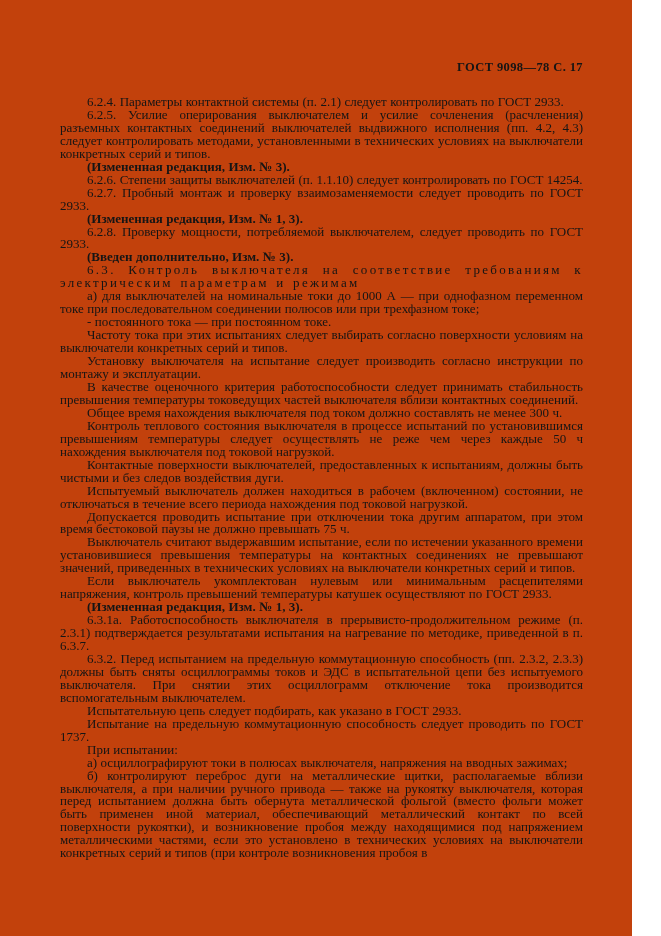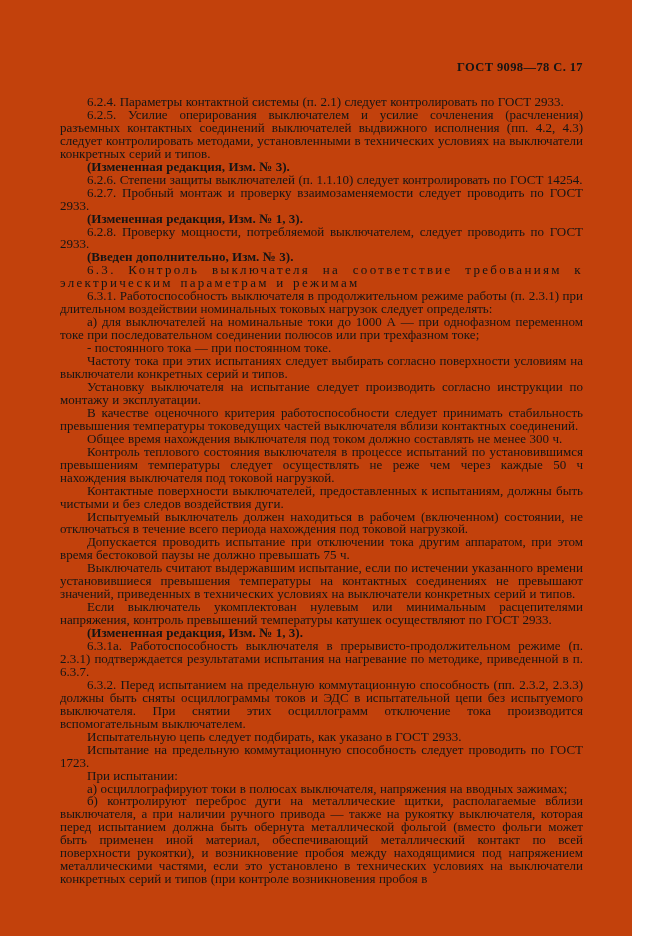--- a/index.html
+++ b/index.html
@@ -52,35 +52,34 @@
   <div class="doc-body">
       <p class="normal">6.2.4.  Параметры контактной системы (п. 2.1) следует контролировать по ГОСТ 2933.</p>
       <p class="normal">6.2.5.  Усилие оперирования выключателем и усилие сочленения (расчленения) разъемных контактных соединений выключателей выдвижного исполнения (пп. 4.2, 4.3) следует контролировать методами, установленными в технических условиях на выключатели конкретных серий и типов.</p>
       <p class="bold">(Измененная редакция, Изм. № 3).</p>
       <p class="normal">6.2.6.  Степени защиты выключателей (п. 1.1.10) следует контролировать по ГОСТ 14254.</p>
       <p class="normal">6.2.7.  Пробный монтаж и проверку взаимозаменяемости следует проводить по ГОСТ 2933.</p>
       <p class="bold">(Измененная редакция, Изм. № 1, 3).</p>
       <p class="normal">6.2.8.  Проверку мощности, потребляемой выключателем, следует проводить по ГОСТ 2933.</p>
       <p class="bold">(Введен дополнительно, Изм. № 3).</p>
       <p class="spaced">6.3. Контроль выключателя на соответствие требованиям к электрическим параметрам и режимам</p>
-      <p class="normal">6.3.1.  Работоспособность выключателя в продолжительном режиме работы (п. 2.3.1) при длительном воздействии номинальных токовых нагрузок следует определять:</p>
       <p class="normal">а)  для выключателей на номинальные токи до 1000 А — при однофазном переменном токе при последовательном соединении полюсов или при трехфазном токе;</p>
       <p class="normal">-  постоянного тока — при постоянном токе.</p>
       <p class="normal">Частоту тока при этих испытаниях следует выбирать согласно поверхности условиям на выключатели конкретных серий и типов.</p>
       <p class="normal">Установку выключателя на испытание следует производить согласно инструкции по монтажу и эксплуатации.</p>
       <p class="normal">В качестве оценочного критерия работоспособности следует принимать стабильность превышения температуры токоведущих частей выключателя вблизи контактных соединений.</p>
       <p class="normal">Общее время нахождения выключателя под током должно составлять не менее 300 ч.</p>
       <p class="normal">Контроль теплового состояния выключателя в процессе испытаний по установившимся превышениям температуры следует осуществлять не реже чем через каждые 50 ч нахождения выключателя под токовой нагрузкой.</p>
       <p class="normal">Контактные поверхности выключателей, предоставленных к испытаниям, должны быть чистыми и без следов воздействия дуги.</p>
       <p class="normal">Испытуемый выключатель должен находиться в рабочем (включенном) состоянии, не отключаться в течение всего периода нахождения под токовой нагрузкой.</p>
       <p class="normal">Допускается проводить испытание при отключении тока другим аппаратом, при этом время бестоковой паузы не должно превышать 75 ч.</p>
       <p class="normal">Выключатель считают выдержавшим испытание, если по истечении указанного времени установившиеся превышения температуры на контактных соединениях не превышают значений, приведенных в технических условиях на выключатели конкретных серий и типов.</p>
       <p class="normal">Если выключатель укомплектован нулевым или минимальным расцепителями напряжения, контроль превышений температуры катушек осуществляют по ГОСТ 2933.</p>
       <p class="bold">(Измененная редакция, Изм. № 1, 3).</p>
       <p class="normal">6.3.1а.  Работоспособность выключателя в прерывисто-продолжительном режиме (п. 2.3.1) подтверждается результатами испытания на нагревание по методике, приведенной в п. 6.3.7.</p>
       <p class="normal">6.3.2.  Перед испытанием на предельную коммутационную способность (пп. 2.3.2, 2.3.3) должны быть сняты осциллограммы токов и ЭДС в испытательной цепи без испытуемого выключателя. При снятии этих осциллограмм отключение тока производится вспомогательным выключателем.</p>
       <p class="normal">Испытательную цепь следует подбирать, как указано в ГОСТ 2933.</p>
-      <p class="normal">Испытание на предельную коммутационную способность следует проводить по ГОСТ 1723.</p>
+      <p class="normal">Испытание на предельную коммутационную способность следует проводить по ГОСТ 1737.</p>
       <p class="normal">При испытании:</p>
       <p class="normal">а)  осциллографируют токи в полюсах выключателя, напряжения на вводных зажимах;</p>
       <p class="normal">б)  контролируют переброс дуги на металлические щитки, располагаемые вблизи выключателя, а при наличии ручного привода — также на рукоятку выключателя, которая перед испытанием должна быть обернута металлической фольгой (вместо фольги может быть применен иной материал, обеспечивающий металлический контакт по всей поверхности рукоятки), и возникновение пробоя между находящимися под напряжением металлическими частями, если это установлено в технических условиях на выключатели конкретных серий и типов (при контроле возникновения пробоя в</p>
     </div>
 </div>
 
 </body></html>

